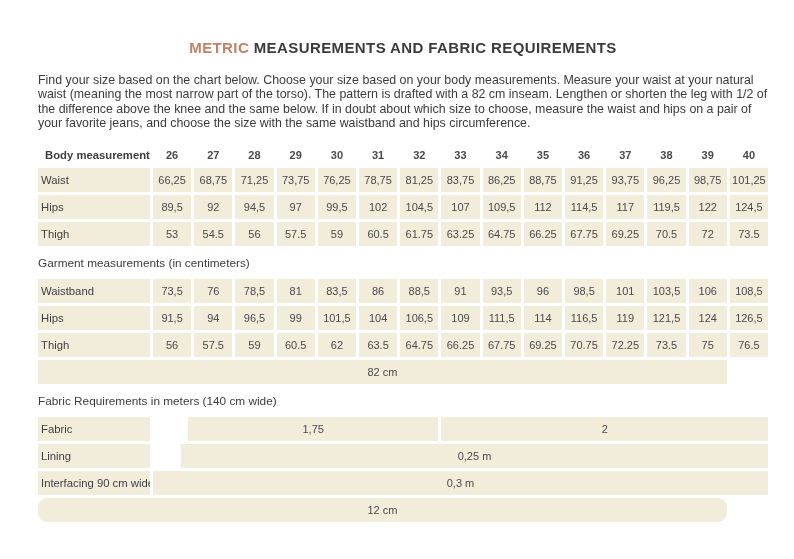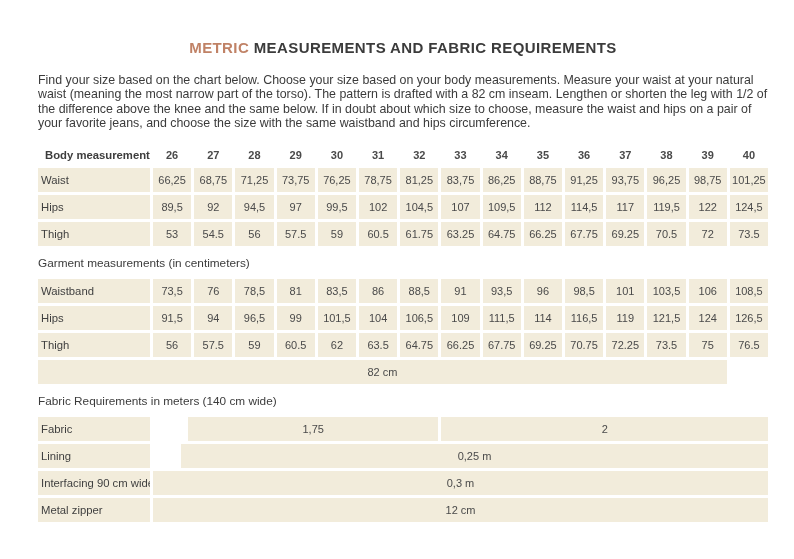--- a/index.html
+++ b/index.html
@@ -169,19 +169,18 @@
         </div>
         <div class="section-title">Fabric Requirements in meters (140 cm wide)</div>
         <div class="grid">
           <div class="cell lbl">Fabric</div>
           <div class="cell" style="grid-column: span 7; margin-left: 35px;">1,75</div>
           <div class="cell" style="grid-column: span 8;">2</div>
           <div class="cell lbl">Lining</div>
           <div class="cell" style="grid-column: span 15; margin-left: 28px;">0,25 m</div>
           <div class="cell lbl">Interfacing 90 cm wide</div>
           <div class="cell" style="grid-column: span 15;">0,3 m</div>
-          <div class="cell lbl">Metal zipper</div>
-          <div class="cell" style="grid-column: span 15;">12 cm</div>
+          <div class="cell" style="grid-column: span 15; border-radius: 9px;">12 cm</div>
         </div>
       </div>
 
   </div>
 </div>
 
 </body></html>

